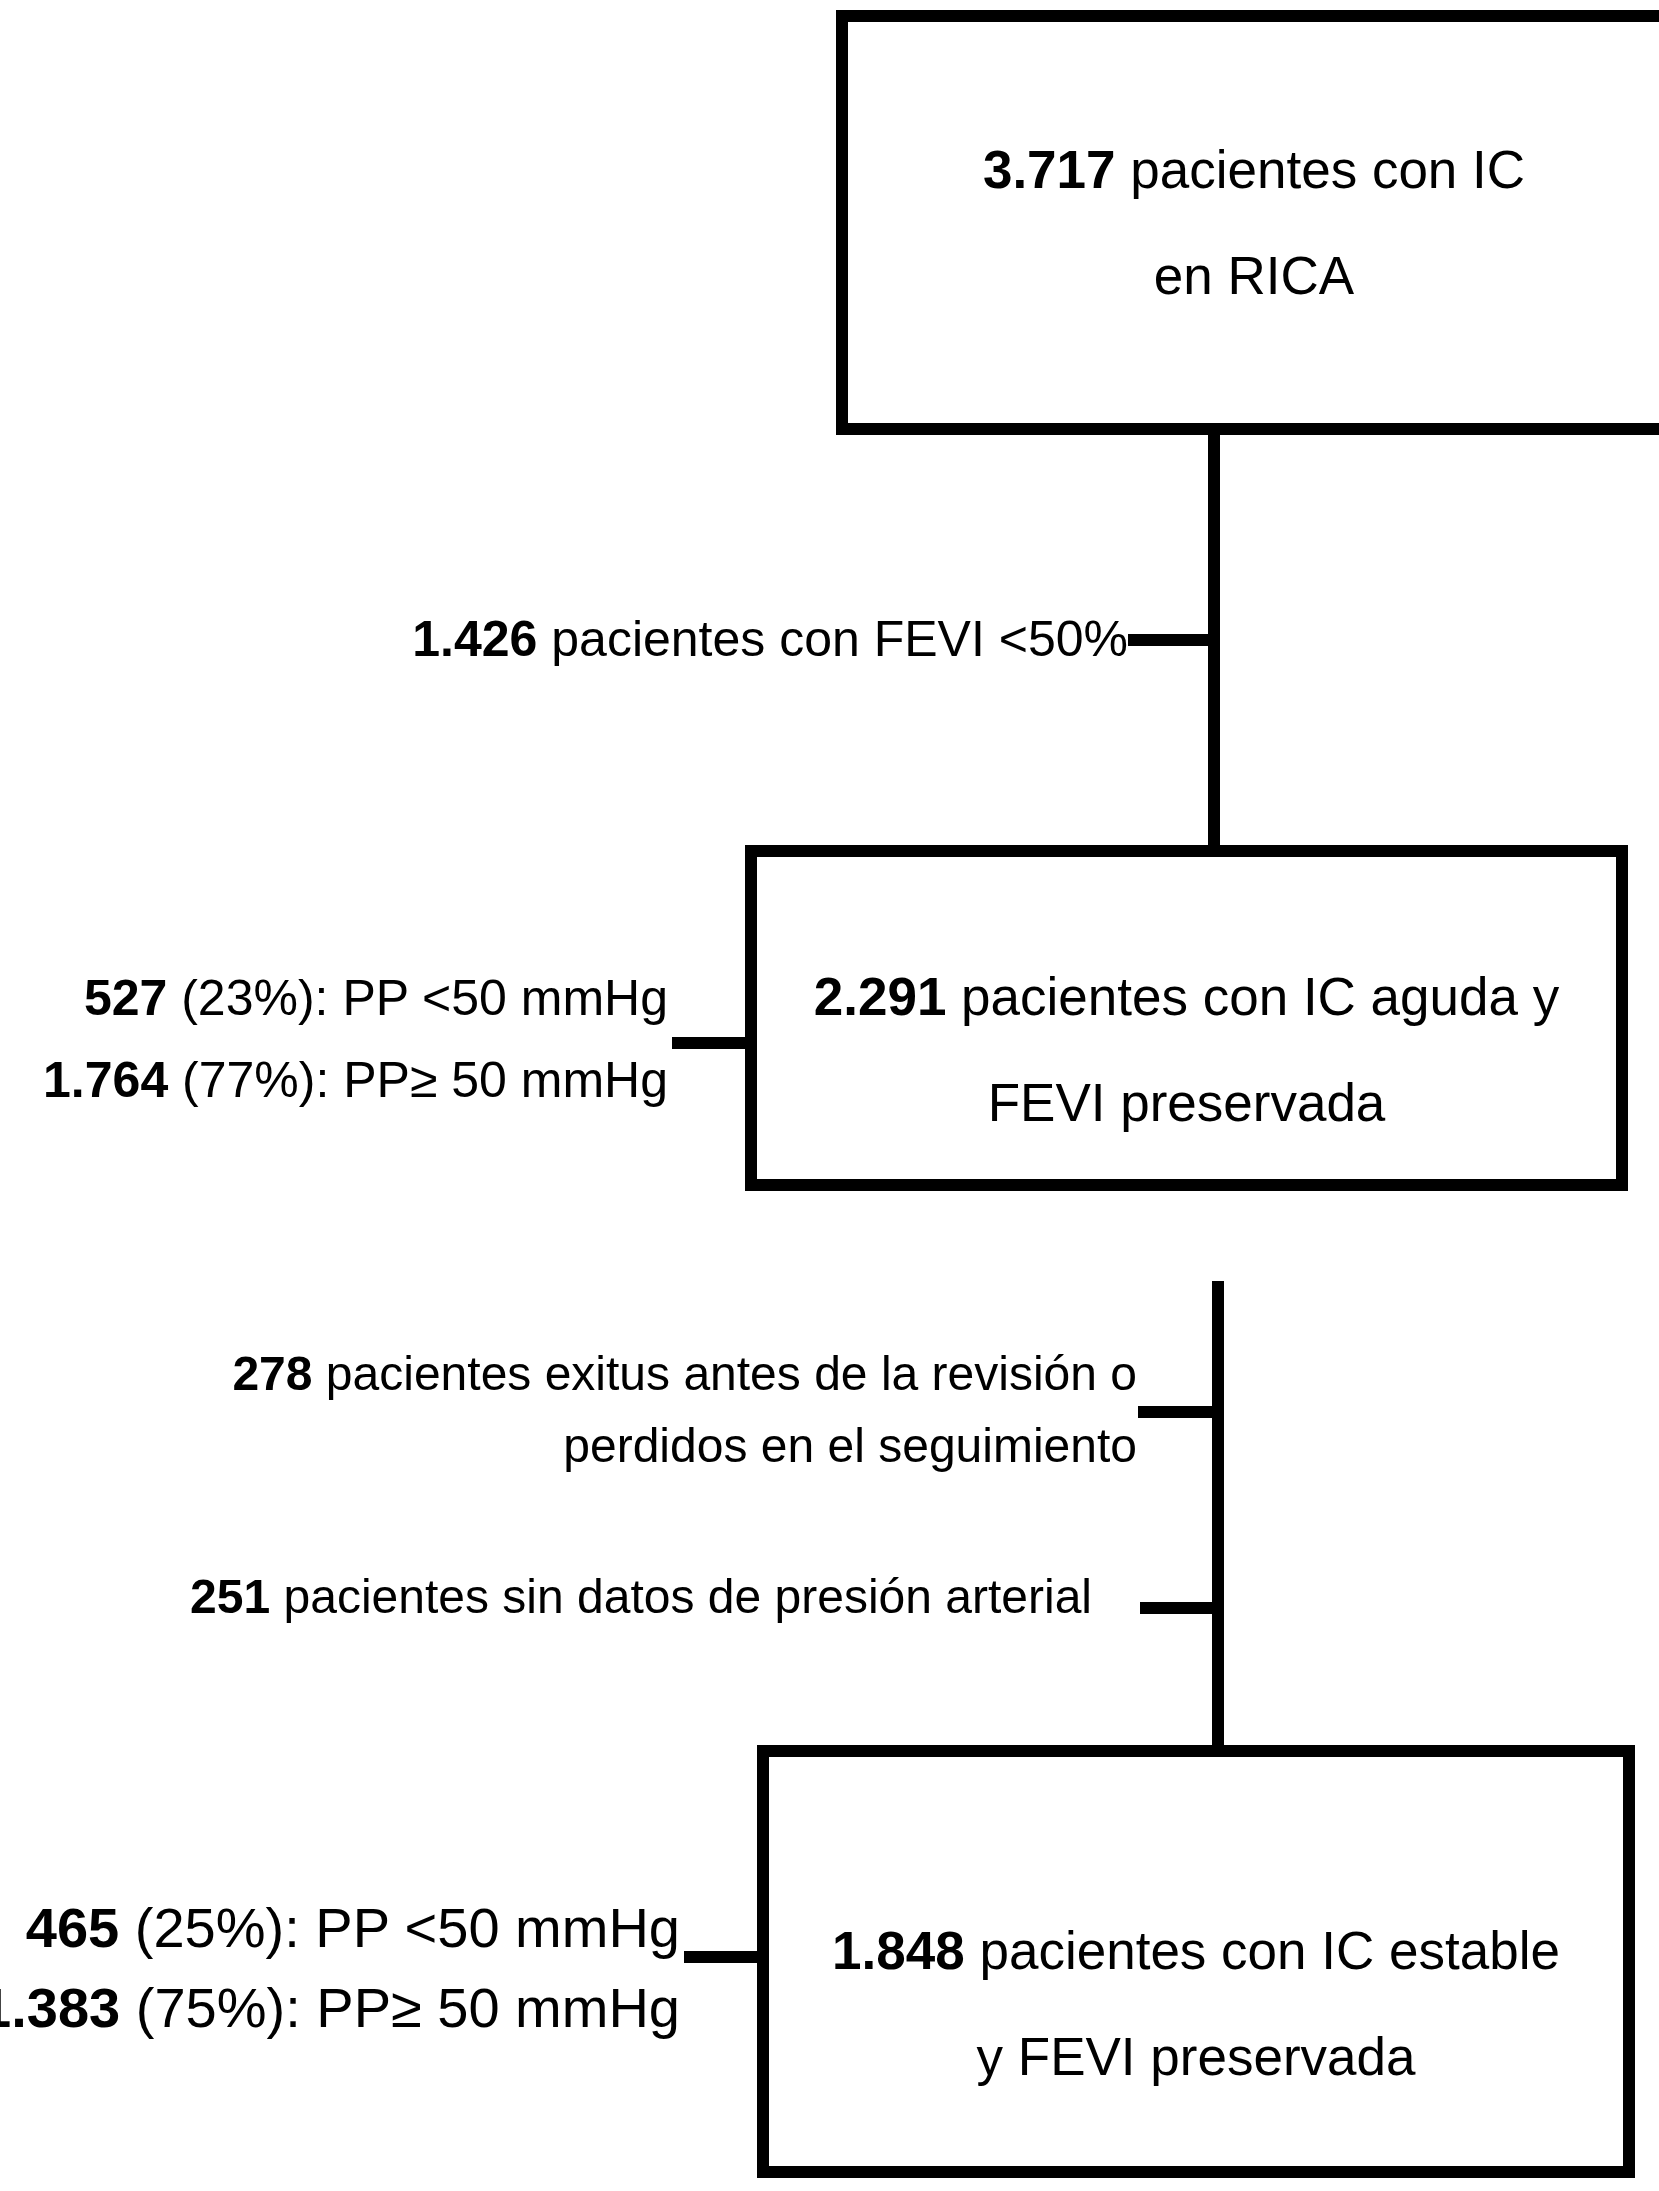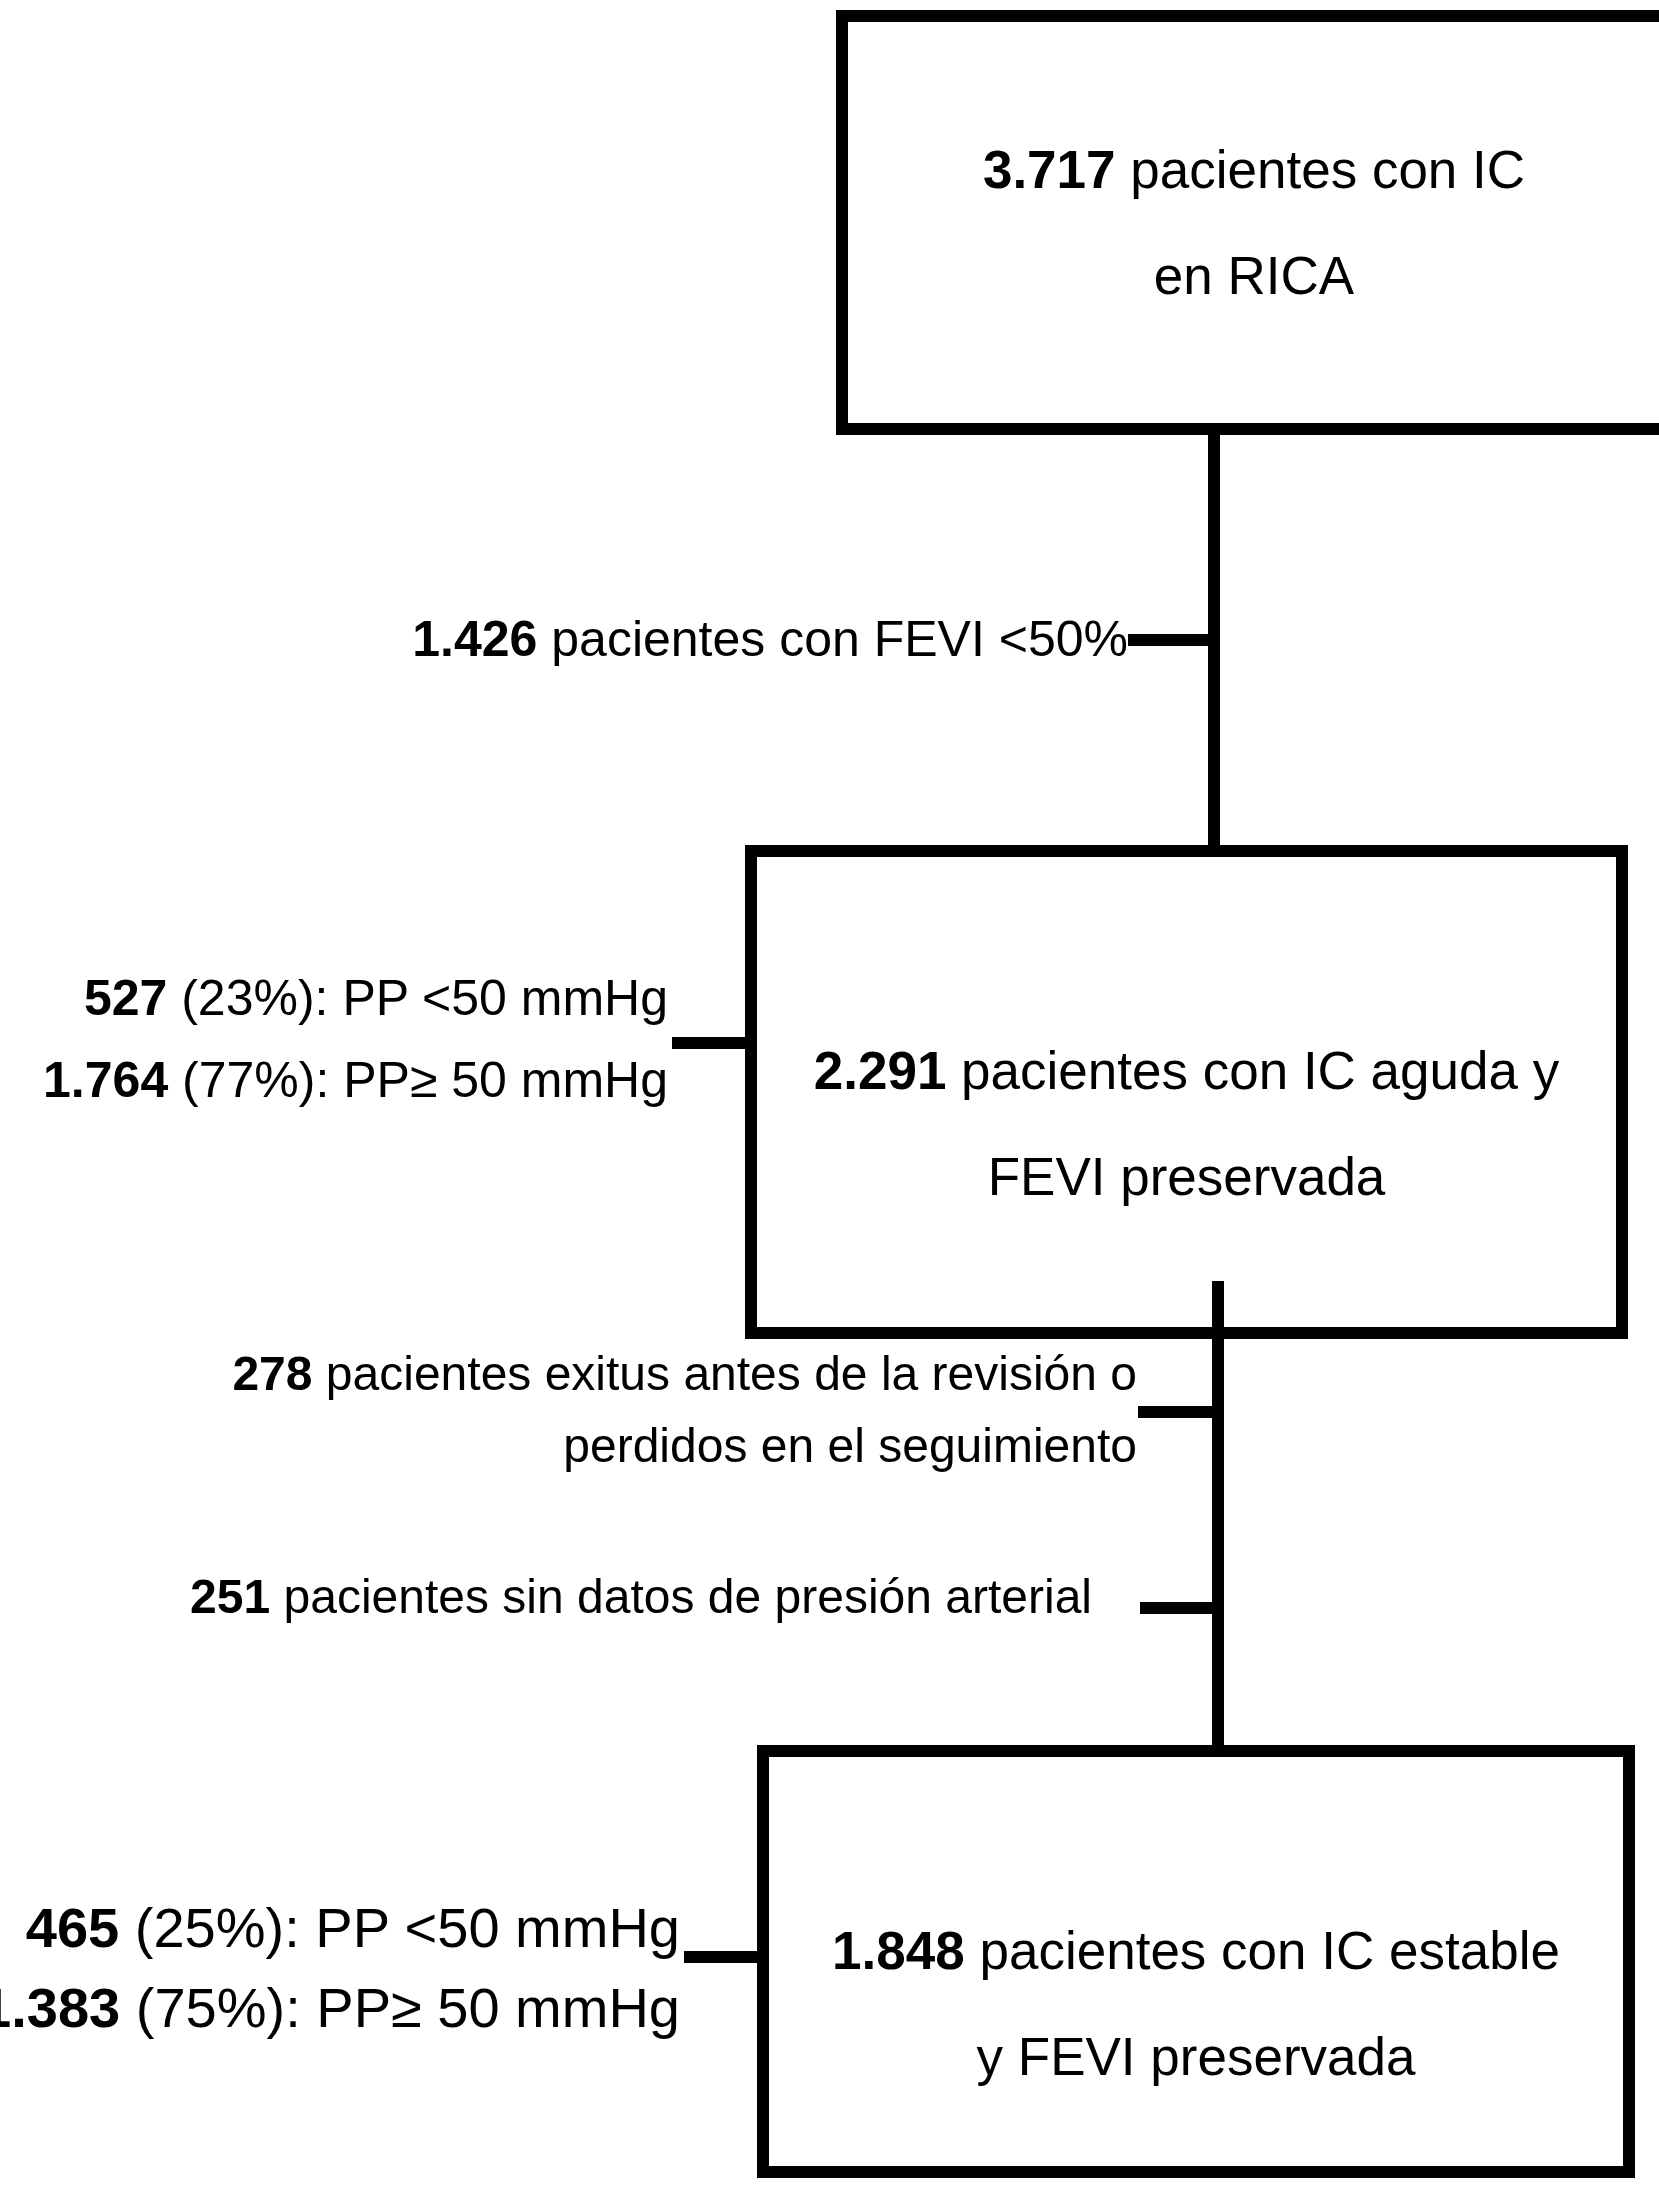--- a/index.html
+++ b/index.html
@@ -25,21 +25,21 @@
     flex-direction: column;
     justify-content: center;
     align-items: center;
     text-align: center;
     font-size: 53px;
     line-height: 106px;
     white-space: nowrap;
   }
   .box strong, .slabel strong { font-weight: 700; }
   .box-rica    { left: 836px; top: 10px;   width: 836px; height: 425px; }
-  .box-aguda   { left: 745px; top: 845px;  width: 883px; height: 494px; padding-top: 64px; }
+  .box-aguda   { left: 745px; top: 845px;  width: 883px; height: 346px; padding-top: 64px; }
   .box-estable { left: 757px; top: 1745px; width: 878px; height: 433px; padding-top: 84px; }
   
   .vline {
     position: absolute;
     width: 12px;
     background: #000000;
   }
   .vline-1 { left: 1208px; top: 433px;  height: 414px; }
   .vline-2 { left: 1212px; top: 1281px; height: 466px; }
   .tick {

